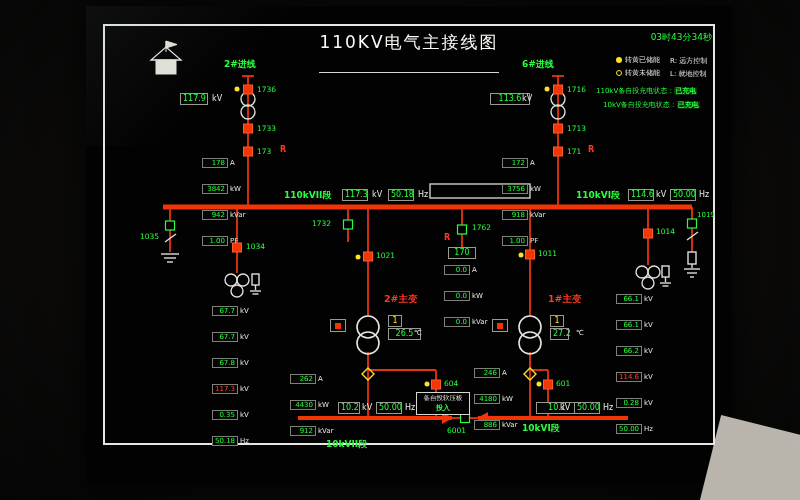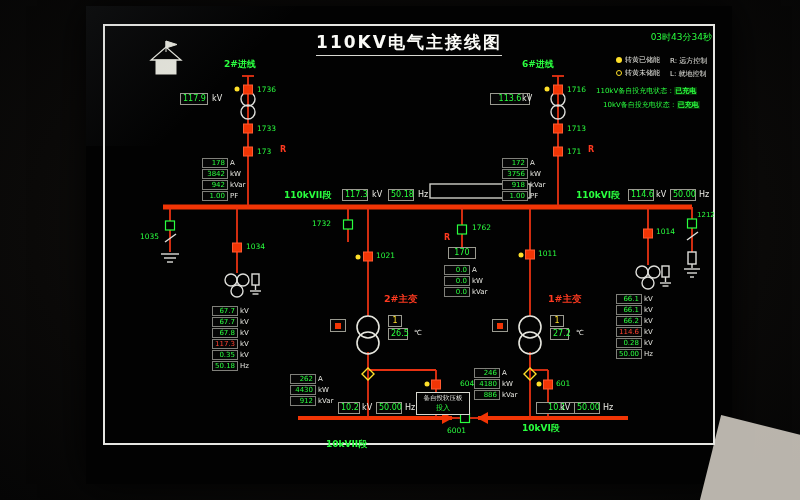--- a/index.html
+++ b/index.html
@@ -13,42 +13,42 @@
     transform:rotate(14deg);opacity:.85}
   #glare{position:absolute;left:86px;top:6px;width:220px;height:140px;
     background:linear-gradient(135deg, rgba(120,130,140,.10), rgba(0,0,0,0) 60%);pointer-events:none}
   #frame{position:absolute;left:103px;top:24px;width:612px;height:421px;border:2px solid #e6e6e2}
   svg{position:absolute;left:0;top:0}
   .lbl{position:absolute;white-space:nowrap;line-height:1}
   .cg{color:#2aff3f}.cw{color:#ecece6}.cr{color:#ff3a20;font-weight:bold}.cy{color:#ffe02a}
   .s7{font-size:7px}.s75{font-size:7.5px}.s8{font-size:8px}
   .s9{font-size:9px;font-weight:bold}.s95{font-size:9.5px;font-weight:bold}
   #titlewrap{position:absolute;left:103px;top:31px;width:612px;text-align:center}
-  #title{display:inline-block;color:#fbfbf7;font-size:17px;font-weight:bold;letter-spacing:2px;
-    border-bottom:1px solid #d8d8d2;padding-bottom:1px}
+  #title{display:inline-block;color:#fbfbf7;font-size:17px;font-weight:normal;letter-spacing:2px;
+    border-bottom:1px solid #d8d8d2;padding-bottom:18px}
   #clock{position:absolute;left:628px;top:31px;width:84px;text-align:right;color:#2aff3f;font-size:9px}
   .dot{display:inline-block;width:6px;height:6px;border-radius:50%;vertical-align:middle;margin-right:3px}
   .dot.filled{background:#ffe02a}
   .dot.hollow{border:1.2px solid #ffe02a}
   .gv{color:#2aff3f;font-weight:bold;background:#062d06;padding:0 1px}
   .vbox{position:absolute;border:1px solid #9a9a90;background:#050505;color:#2aff3f;
     font-size:8px;text-align:center;padding:1px 2px;white-space:nowrap;line-height:1}
-  .meter{position:absolute;display:flex;flex-direction:column;gap:1px}
+  .meter{position:absolute;display:flex;flex-direction:column;gap:16px}
   .mrow{display:flex;align-items:center;gap:2px;height:10px}
   .mval{border:1px solid #80807a;background:#050505;color:#2aff3f;font-size:7px;
     min-width:26px;text-align:right;padding:0 2px;line-height:8px}
   .mval.red{color:#ff4030}
   .munit{color:#e8e8e2;font-size:7px}
   .alarmbox{position:absolute;width:16px;height:13px;border:1px solid #9a9a90;background:#050505;
     display:flex;align-items:center;justify-content:center}
   .reddot{width:6px;height:6px;background:#f23505}
   .atsbox{position:absolute;width:54px;border:1px solid #d8d8d0;background:#030303;
     text-align:center;padding:1px 0}
   .ats1{color:#e8e8e4;font-size:6.5px}
-  .ats2{color:#2aff3f;font-size:7px;font-weight:normal}
+  .ats2{color:#2aff3f;font-size:7px;font-weight:bold}
 </style>
 </head>
 <body>
 
 <div id="stage">
   <div id="screen"></div>
   <div id="desk"></div>
   <div id="frame"></div>
 
   <svg id="diagram" width="800" height="500" viewBox="0 0 800 500">
@@ -255,21 +255,21 @@
 
   <div class="lbl cg s75" style="left:312px;top:220px">1732</div>
   <div class="lbl cg s75" style="left:140px;top:233px">1035</div>
   <div class="lbl cg s75" style="left:246px;top:243px">1034</div>
   <div class="lbl cg s75" style="left:376px;top:252px">1021</div>
   <div class="lbl cg s75" style="left:472px;top:224px">1762</div>
   <div class="lbl cr s8" style="left:444px;top:234px">R</div>
   <div class="vbox" style="left:448px;top:247px;width:28px">170</div>
   <div class="lbl cg s75" style="left:538px;top:250px">1011</div>
   <div class="lbl cg s75" style="left:656px;top:228px">1014</div>
-  <div class="lbl cg s7" style="left:697px;top:212px">1212</div>
+  <div class="lbl cg s7" style="left:697px;top:212px">1019</div>
 
   <div class="meter" style="left:212px;top:306px">
     <div class="mrow">
         <span class="mval">67.7</span>
         <span class="munit">kV</span>
       </div>
     <div class="mrow">
         <span class="mval">67.7</span>
         <span class="munit">kV</span>
       </div>
@@ -331,21 +331,21 @@
         <span class="mval">0.0</span>
         <span class="munit">kVar</span>
       </div>
   </div>
 
   <div class="lbl cr s95" style="left:384px;top:294px">2#主变</div>
   <div class="alarmbox" style="left:330px;top:319px">
       <span class="reddot"></span>
     </div>
   <div class="vbox cy" style="left:388px;top:315px;width:14px;color:#ffe02a">1</div>
-  <div class="vbox" style="left:388px;top:328px;width:20px">26.5</div>
+  <div class="vbox" style="left:388px;top:328px;width:33px">26.5</div>
   <div class="lbl cw s7" style="left:414px;top:330px">℃</div>
 
   <div class="lbl cr s95" style="left:548px;top:294px">1#主变</div>
   <div class="alarmbox" style="left:492px;top:319px">
       <span class="reddot"></span>
     </div>
   <div class="vbox" style="left:550px;top:315px;width:14px;color:#ffe02a">1</div>
   <div class="vbox" style="left:550px;top:328px;width:19px">27.2</div>
   <div class="lbl cw s7" style="left:576px;top:330px">℃</div>
 
@@ -371,21 +371,21 @@
     <div class="mrow">
         <span class="mval">4180</span>
         <span class="munit">kW</span>
       </div>
     <div class="mrow">
         <span class="mval">886</span>
         <span class="munit">kVar</span>
       </div>
   </div>
 
-  <div class="lbl cg s75" style="left:460px;top:380px">604</div>
+  <div class="lbl cg s75" style="left:444px;top:380px">604</div>
   <div class="lbl cg s75" style="left:556px;top:380px">601</div>
   <div class="atsbox" style="left:416px;top:392px">
     <div class="ats1">备自投软压板</div>
     <div class="ats2">投入</div>
   </div>
   <div class="lbl cg s75" style="left:447px;top:427px">6001</div>
 
   <div class="vbox" style="left:338px;top:402px;width:22px">10.2</div>
   <div class="lbl cw s8" style="left:362px;top:404px">kV</div>
   <div class="vbox" style="left:376px;top:402px;width:26px">50.00</div>

